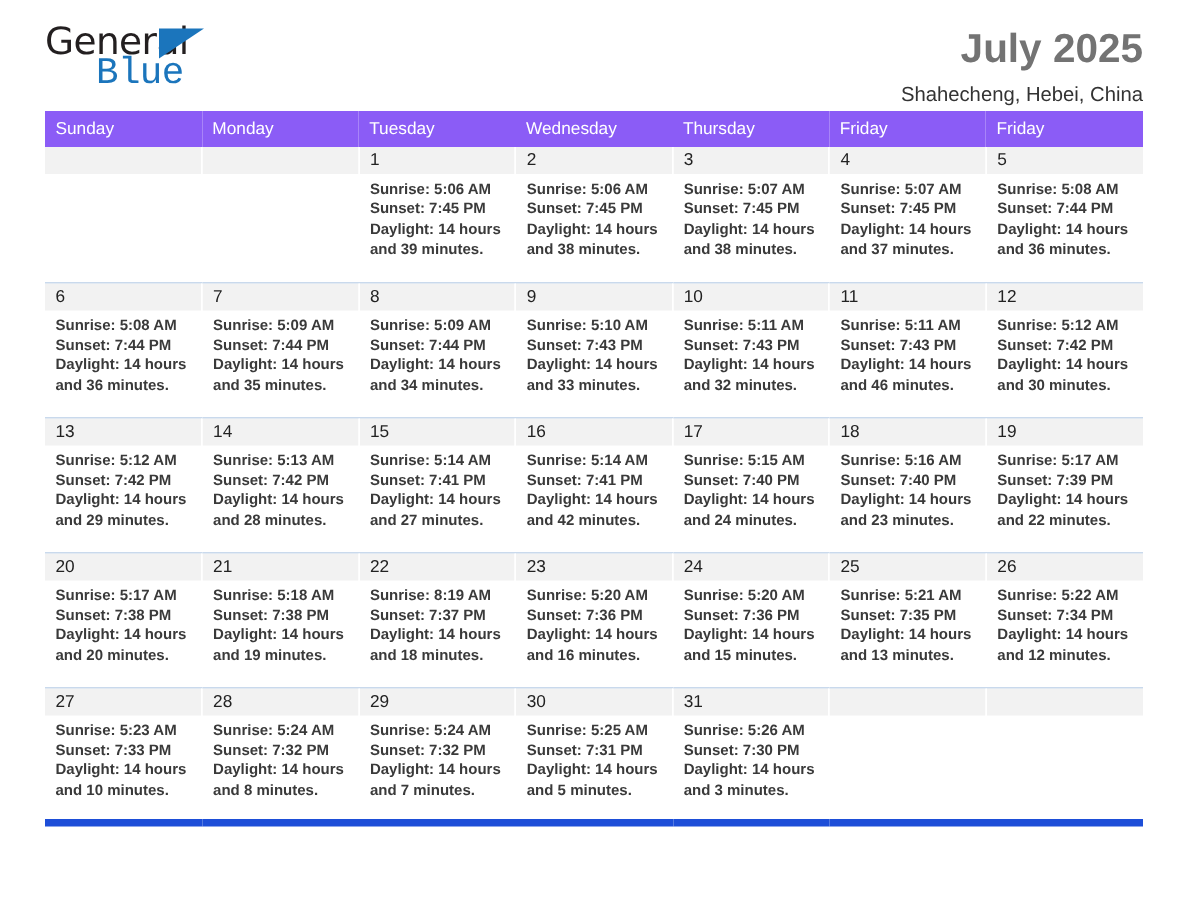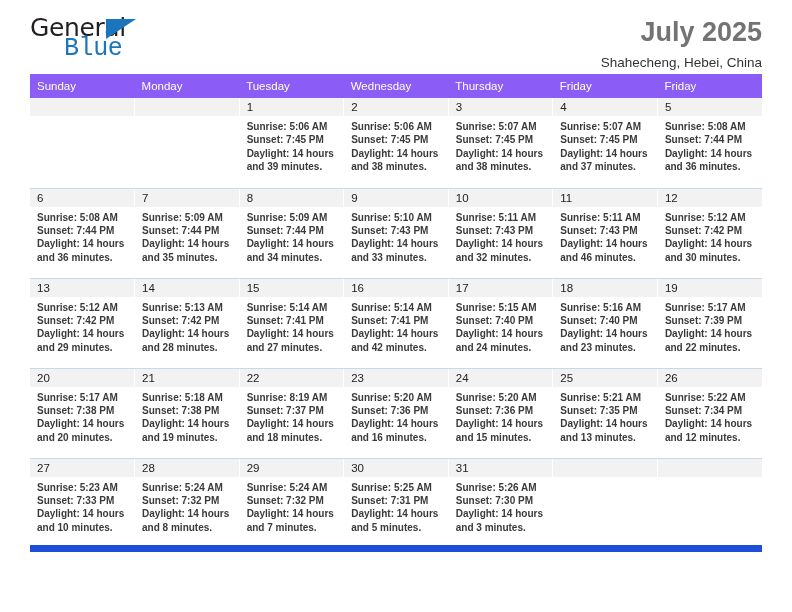--- a/index.html
+++ b/index.html
@@ -108,21 +108,21 @@
   .calendar td {
     vertical-align: top;
     padding: 0;
     border-right: 1px solid #ffffff;
     border-bottom: 1px solid #c9d9ec;
     width: 104.5px;
     height: 90px;
     box-sizing: border-box;
   }
   .calendar td:last-child { border-right: none; }
-  .calendar tr:last-child td { border-bottom: 7px solid #1d4ed8; }
+  .calendar tr:last-child td { border-bottom: 5px solid #1d4ed8; }
 
   .cell {
     height: 100%;
     box-sizing: border-box;
   }
   .daynum {
     background: #f2f2f2;
     font-size: 11.5px;
     color: #222222;
     padding: 3px 0 3px 7px;

